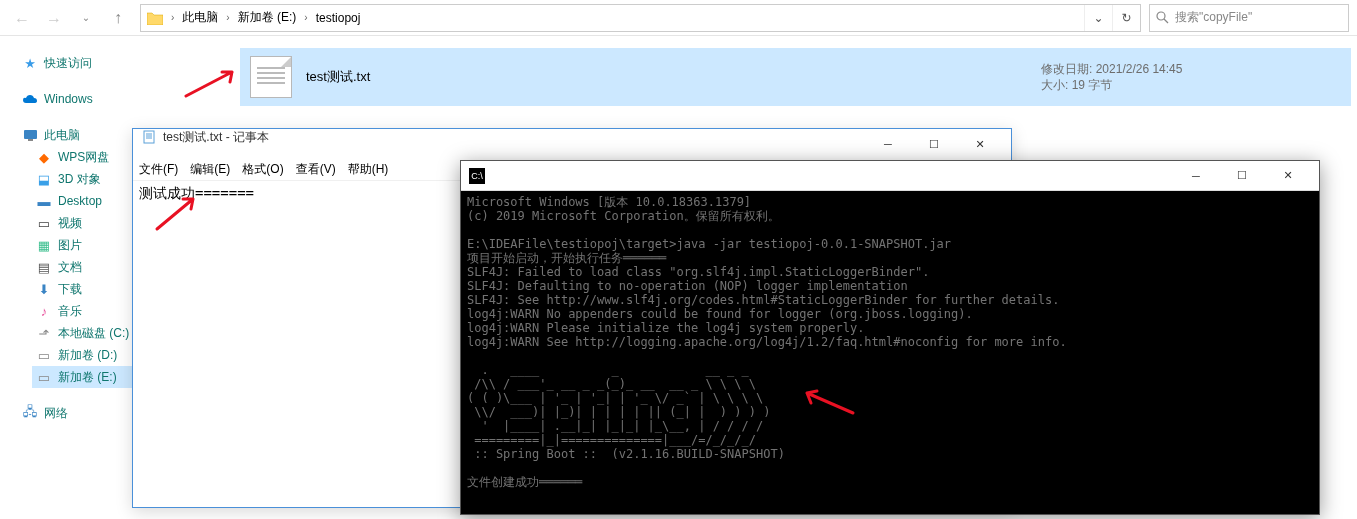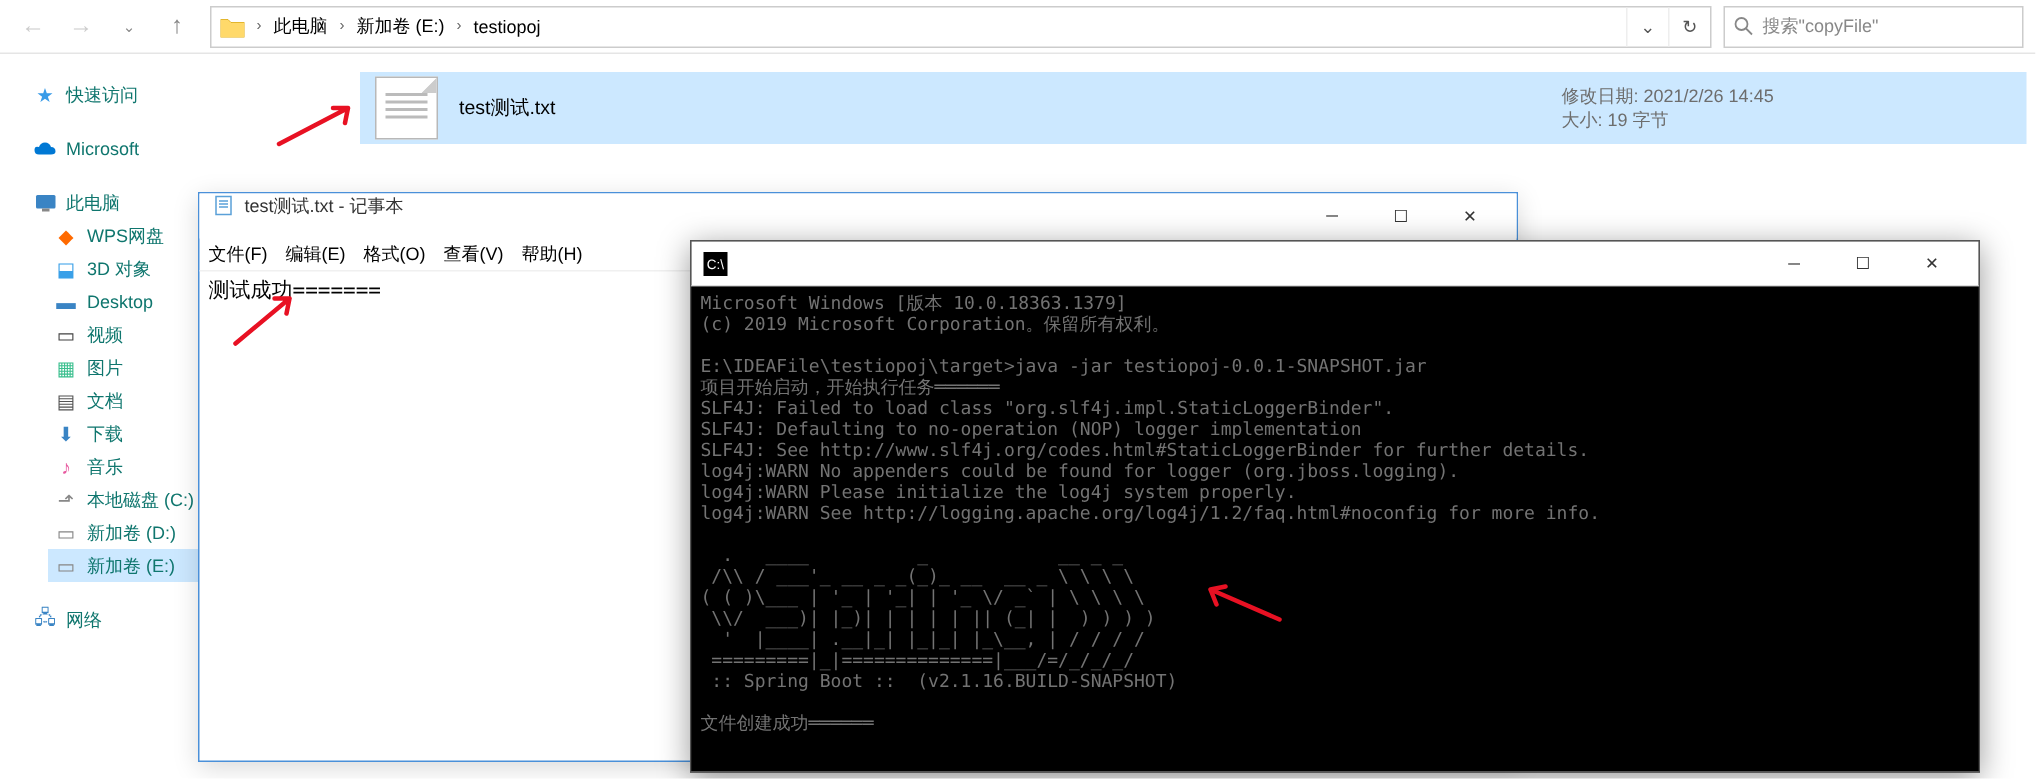--- a/index.html
+++ b/index.html
@@ -23,21 +23,21 @@
 .sidebar { width: 180px; padding: 16px 0 0 18px; overflow: hidden; }
 .side-group { margin-bottom: 14px; }
 .side-item { display: flex; align-items: center; height: 22px; padding: 0 4px; cursor: pointer; gap: 6px; }
 .side-item.selected { background: #cce8ff; }
 .side-item .lbl { font-size: 12px; color: #0f766e; }
 .side-sub { margin-left: 14px; }
 .ico { width: 16px; height: 16px; display: inline-flex; align-items: center; justify-content: center; font-size: 13px; }
 
 
 .content { flex: 1; position: relative; }
-.file-row { position: absolute; left: 60px; right: 6px; top: 12px; height: 48px; background: #cce8ff; display: flex; align-items: center; padding: 0 10px; }
+.file-row { position: absolute; left: 60px; right: 6px; top: 12px; height: 58px; background: #cce8ff; display: flex; align-items: center; padding: 0 10px; }
 .file-icon { width: 42px; height: 42px; border: 1px solid #b8b8b8; background: #fff; position: relative; margin-right: 14px; }
 .file-icon::before { content: ""; position: absolute; top: 0; right: 0; width: 10px; height: 10px; background: linear-gradient(135deg, #fff 48%, #ccc 52%); }
 .file-lines { position: absolute; left: 6px; right: 6px; top: 10px; }
 .file-lines span { display: block; height: 2px; background: #bbb; margin-bottom: 3px; }
 .file-name { font-size: 13px; flex: 1; }
 .file-meta { font-size: 12px; color: #6d6d6d; text-align: left; width: 300px; line-height: 16px; }
 .red-arrow { position: absolute; pointer-events: none; }
 
 
 .notepad { position: absolute; left: 132px; top: 128px; width: 880px; height: 380px; background: #fff; border: 1px solid #4a90d9; box-shadow: 0 4px 16px rgba(0,0,0,0.15); }
@@ -103,21 +103,21 @@
         <span class="lbl">快速访问</span>
       </div>
     </div>
     <div class="side-group">
       <div class="side-item">
         <span class="ico">
           <svg width="16" height="11" viewBox="0 0 16 11">
               <path d="M4 9 Q1 9 1 6 Q1 3 4 4 Q5 1 8 1 Q11 1 12 4 Q15 4 15 7 Q15 9 12 9 Z" fill="#0078d4"></path>
             </svg>
         </span>
-        <span class="lbl">Microsoft</span>
+        <span class="lbl">Windows</span>
       </div>
     </div>
     <div class="side-group">
       <div class="side-item">
         <span class="ico">
           <svg width="15" height="13" viewBox="0 0 15 13">
               <rect x="1" y="1" width="13" height="9" rx="1" fill="#3a84c4"></rect>
               <rect x="5" y="10" width="5" height="2" fill="#888"></rect>
             </svg>
         </span>

